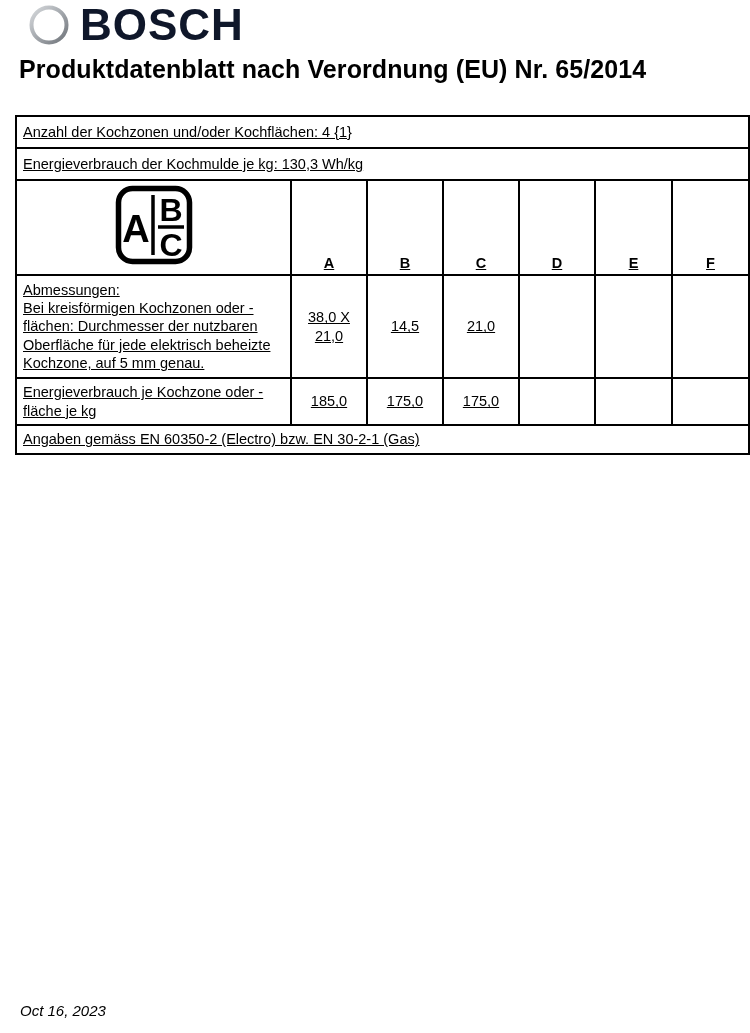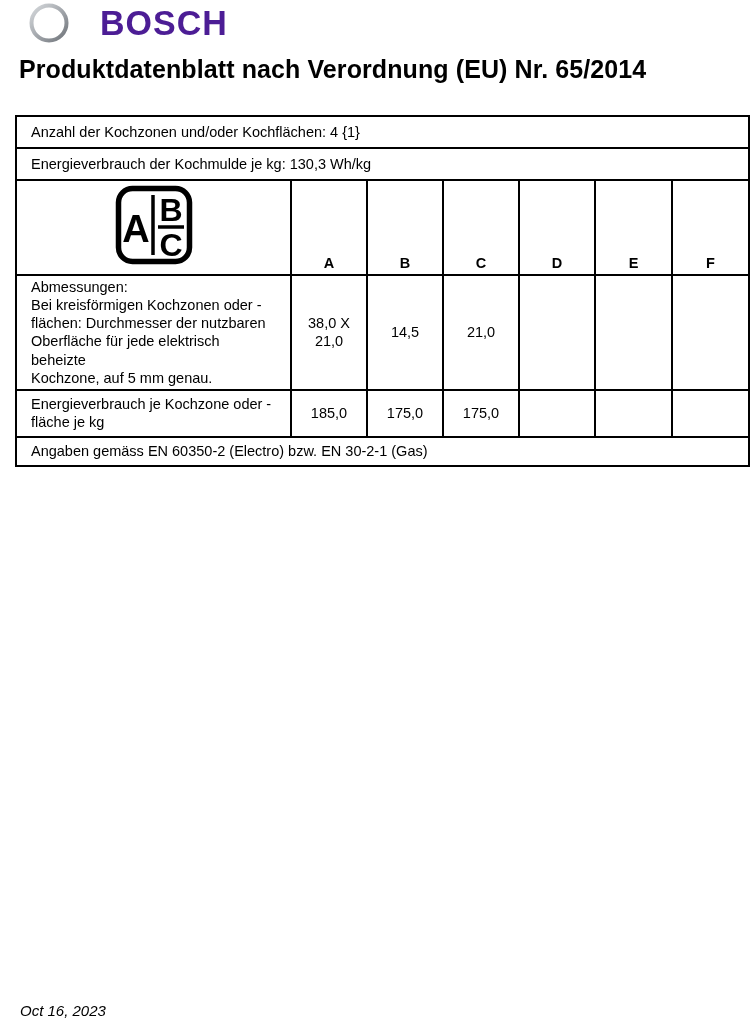--- a/index.html
+++ b/index.html
@@ -14,27 +14,26 @@
   }
   .logo-row {
     position: absolute;
     left: 29px;
     top: 3px;
     display: flex;
     align-items: center;
     gap: 11px;
   }
   .bosch-word {
-    font-size: 34px;
+    font-size: 44px;
     font-weight: bold;
     letter-spacing: 1px;
     line-height: 1;
-    color: #4c1d95;
+    color: #0f172a;
     transform: scaleY(1.02);
-    margin-left: 20px;
   }
   .doc-title {
     position: absolute;
     left: 19px;
     top: 55px;
     font-size: 25px;
     font-weight: bold;
     letter-spacing: 0.1px;
     margin: 0;
   }
@@ -43,22 +42,23 @@
     left: 15px;
     top: 115px;
     width: 733px;
     border-collapse: collapse;
     table-layout: fixed;
   }
   table.datasheet td {
     border: 2px solid #000;
     font-size: 14.5px;
     line-height: 1.25;
-    padding: 2px 14px;
+    padding: 2px 6px;
     overflow: hidden;
+    text-decoration: underline;
   }
   td.info-cell { height: 26px; vertical-align: middle; padding-left: 7px; }
   td.icon-cell { height: 89px; text-align: center; vertical-align: middle; }
   td.col-head {
     text-align: center;
     vertical-align: bottom;
     font-weight: bold;
     padding-bottom: 7px;
   }
   td.row-label {

